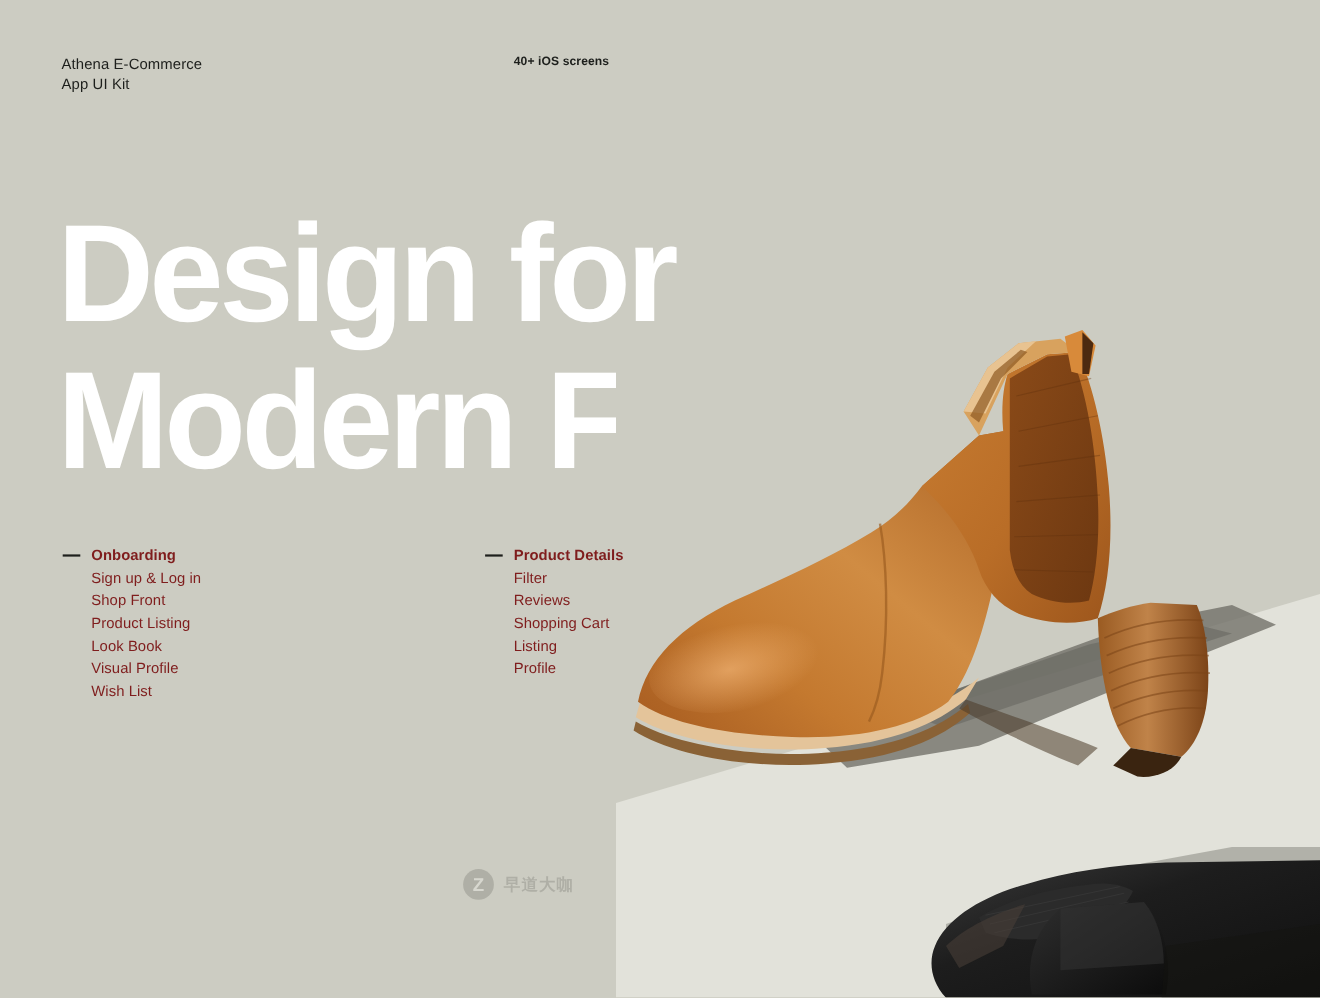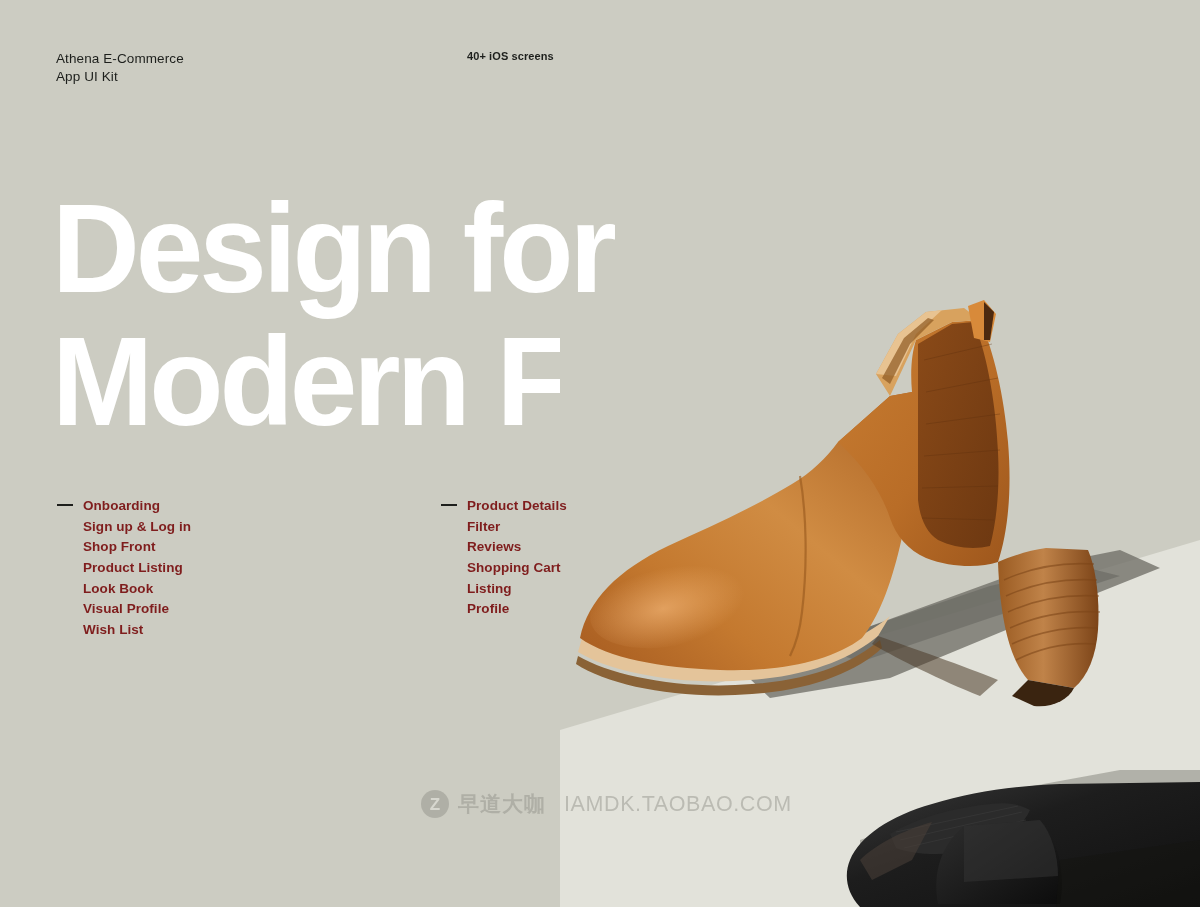--- a/index.html
+++ b/index.html
@@ -95,42 +95,42 @@
     background:#1d1f1c;
   }
   .list-label {
     display:inline-block;
     margin-left:26px;
     font-size:13.5px;
     font-weight:700;
     letter-spacing:0.05px;
     color:#7f1d1d;
   }
-  .list-row.sub .list-label { font-weight:700; }
+  .list-row.sub .list-label { font-weight:400; }
 
   
   .watermark {
     position:absolute;
     left:421px; top:790px;
     display:flex;
     align-items:center;
     gap:9px;
     z-index:9;
     opacity:0.45;
   }
   .wm-logo {
     width:28px; height:28px; border-radius:50%;
     background:#8d8d85;
     display:flex; align-items:center; justify-content:center;
     font-size:17px; font-weight:700; color:#e6e6e0;
     font-family:"Liberation Sans", sans-serif;
     line-height:1;
   }
   .wm-cn {
-    font-size:21px; font-weight:700; color:#8d8d85;
+    font-size:15px; font-weight:700; color:#8d8d85;
     font-family:"DejaVu Sans", sans-serif;
     letter-spacing:1px;
   }
   .wm-url {
     margin-left:9px;
     font-size:21.5px; font-weight:400; color:#8d8d85;
     letter-spacing:0.6px;
   }
 </style>
 </head>
@@ -337,16 +337,15 @@
       <div class="list-row sub">
         <span class="list-label">Profile</span>
       </div>
     </div>
 
   </div>
 
   <div class="watermark">
     <span class="wm-logo">Z</span>
     <span class="wm-cn">早道大咖</span>
-    <span class="wm-url">IAMDK.TAOBAO.COM</span>
   </div>
 
 </div>
 
 </body></html>

